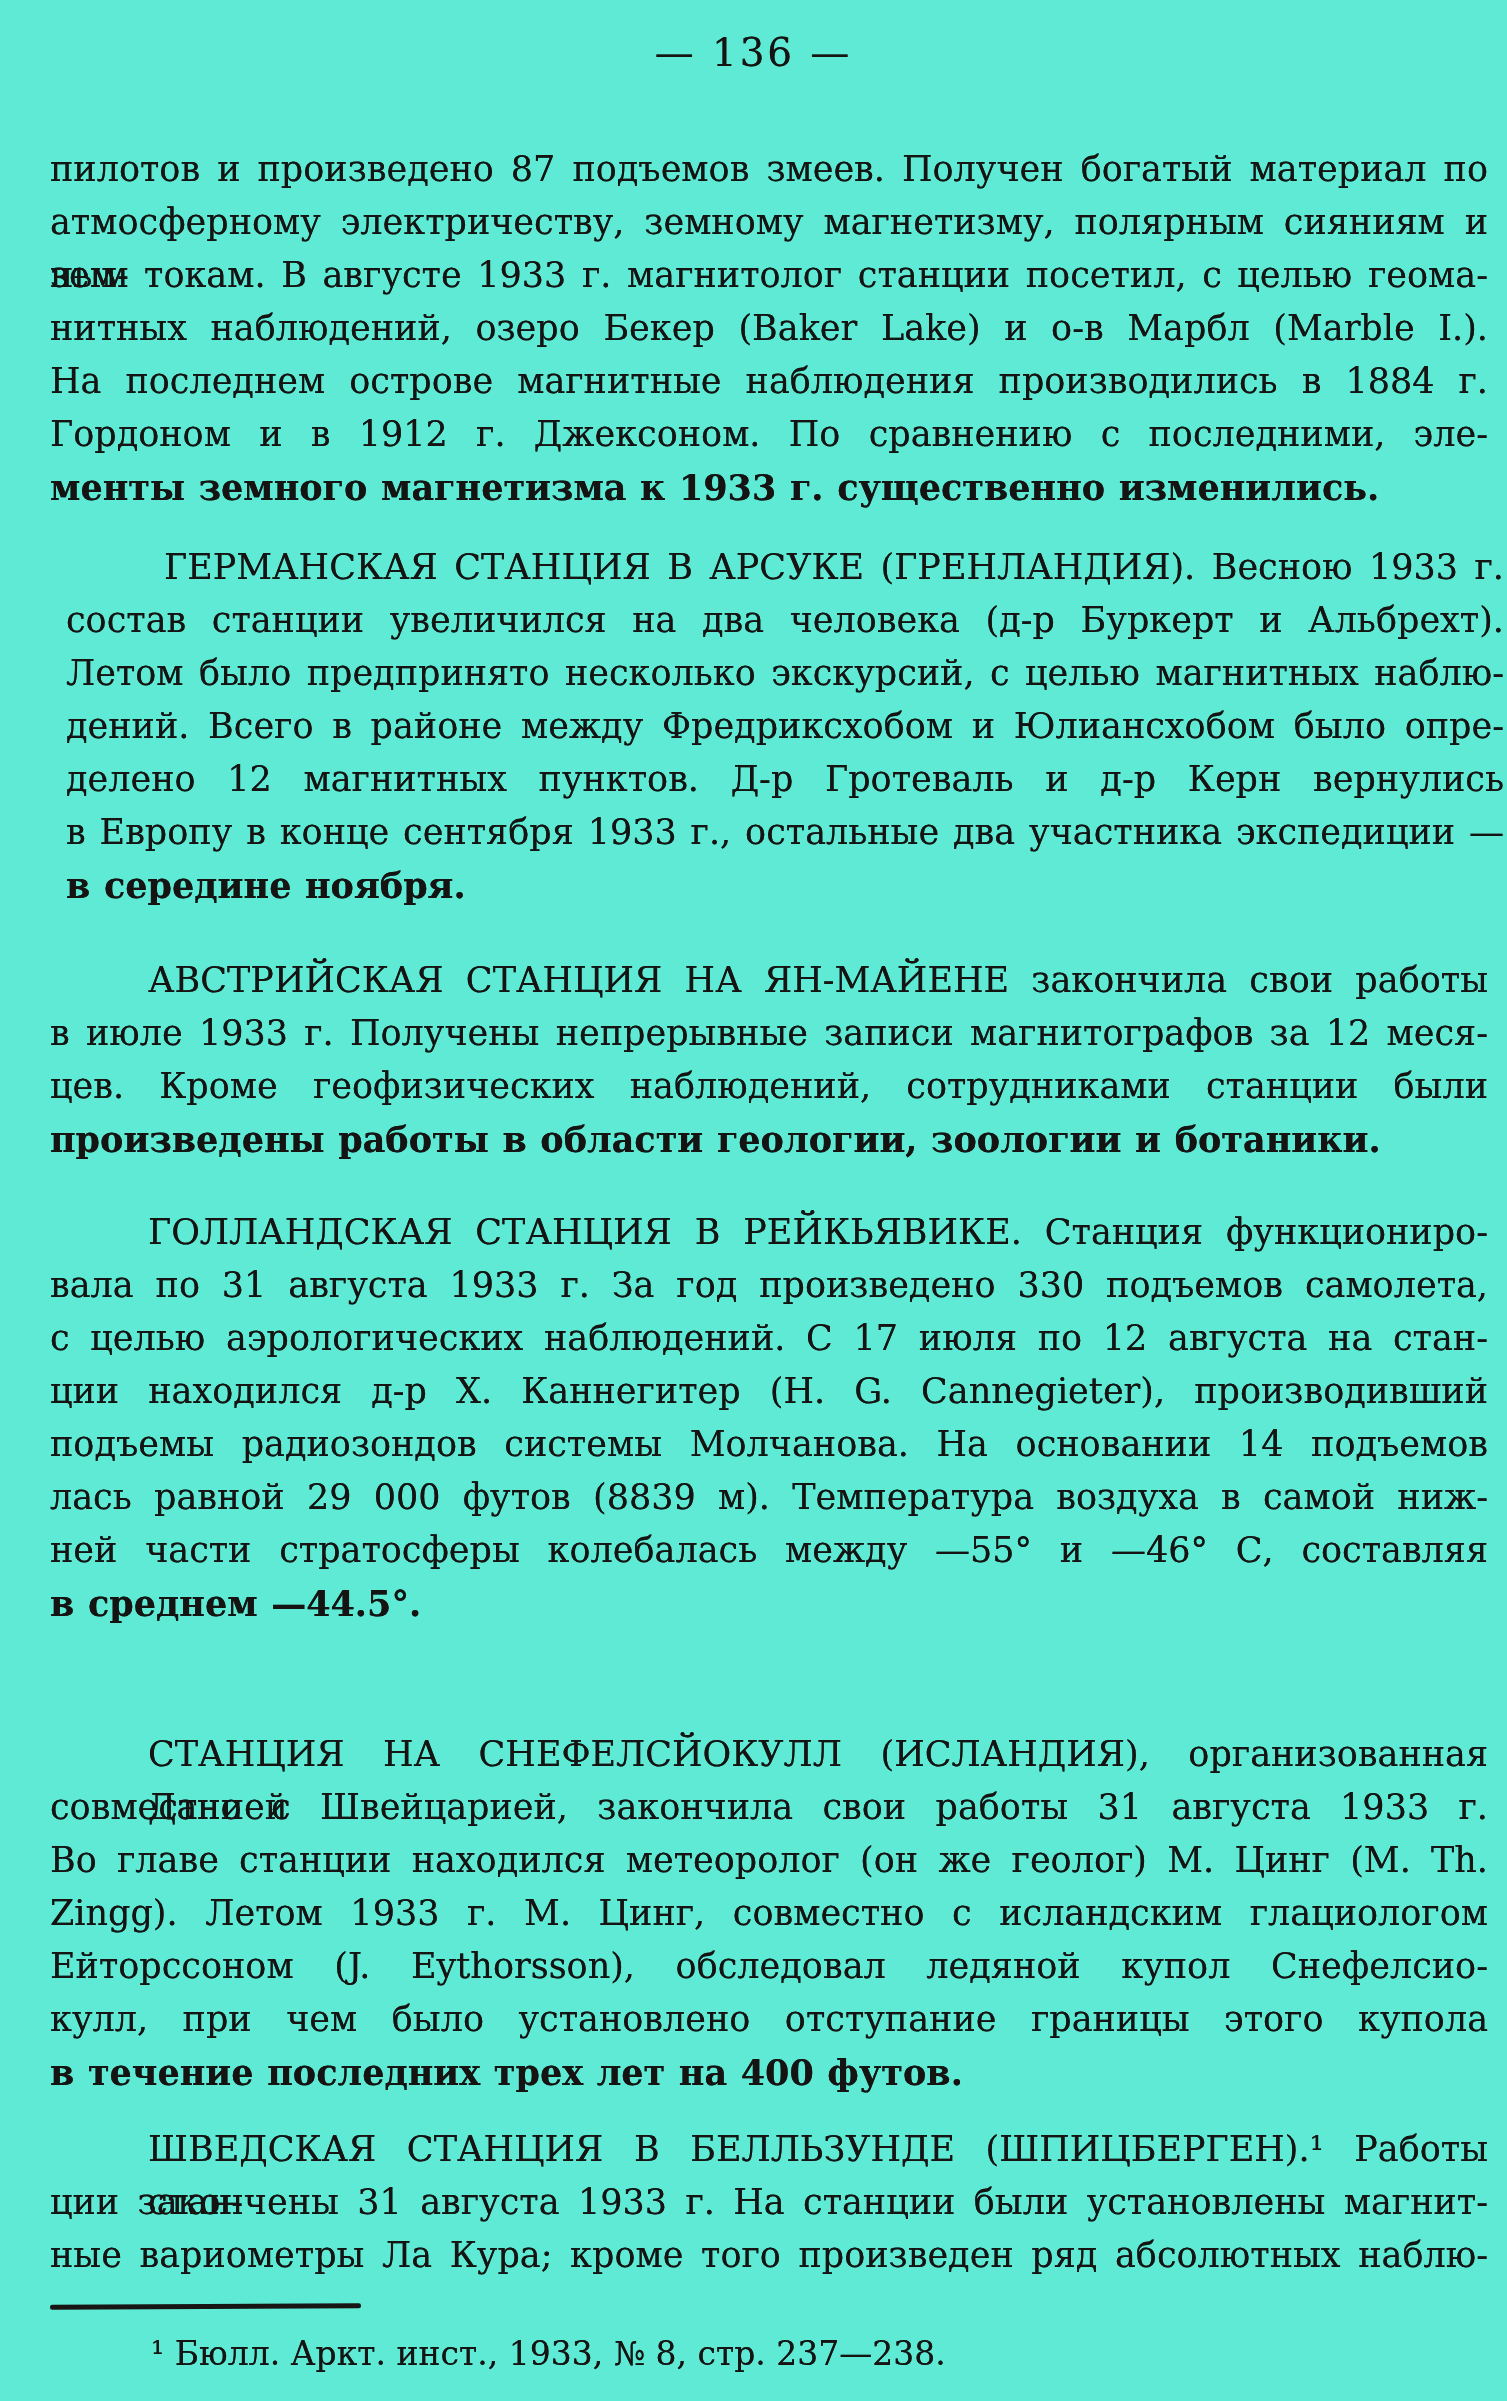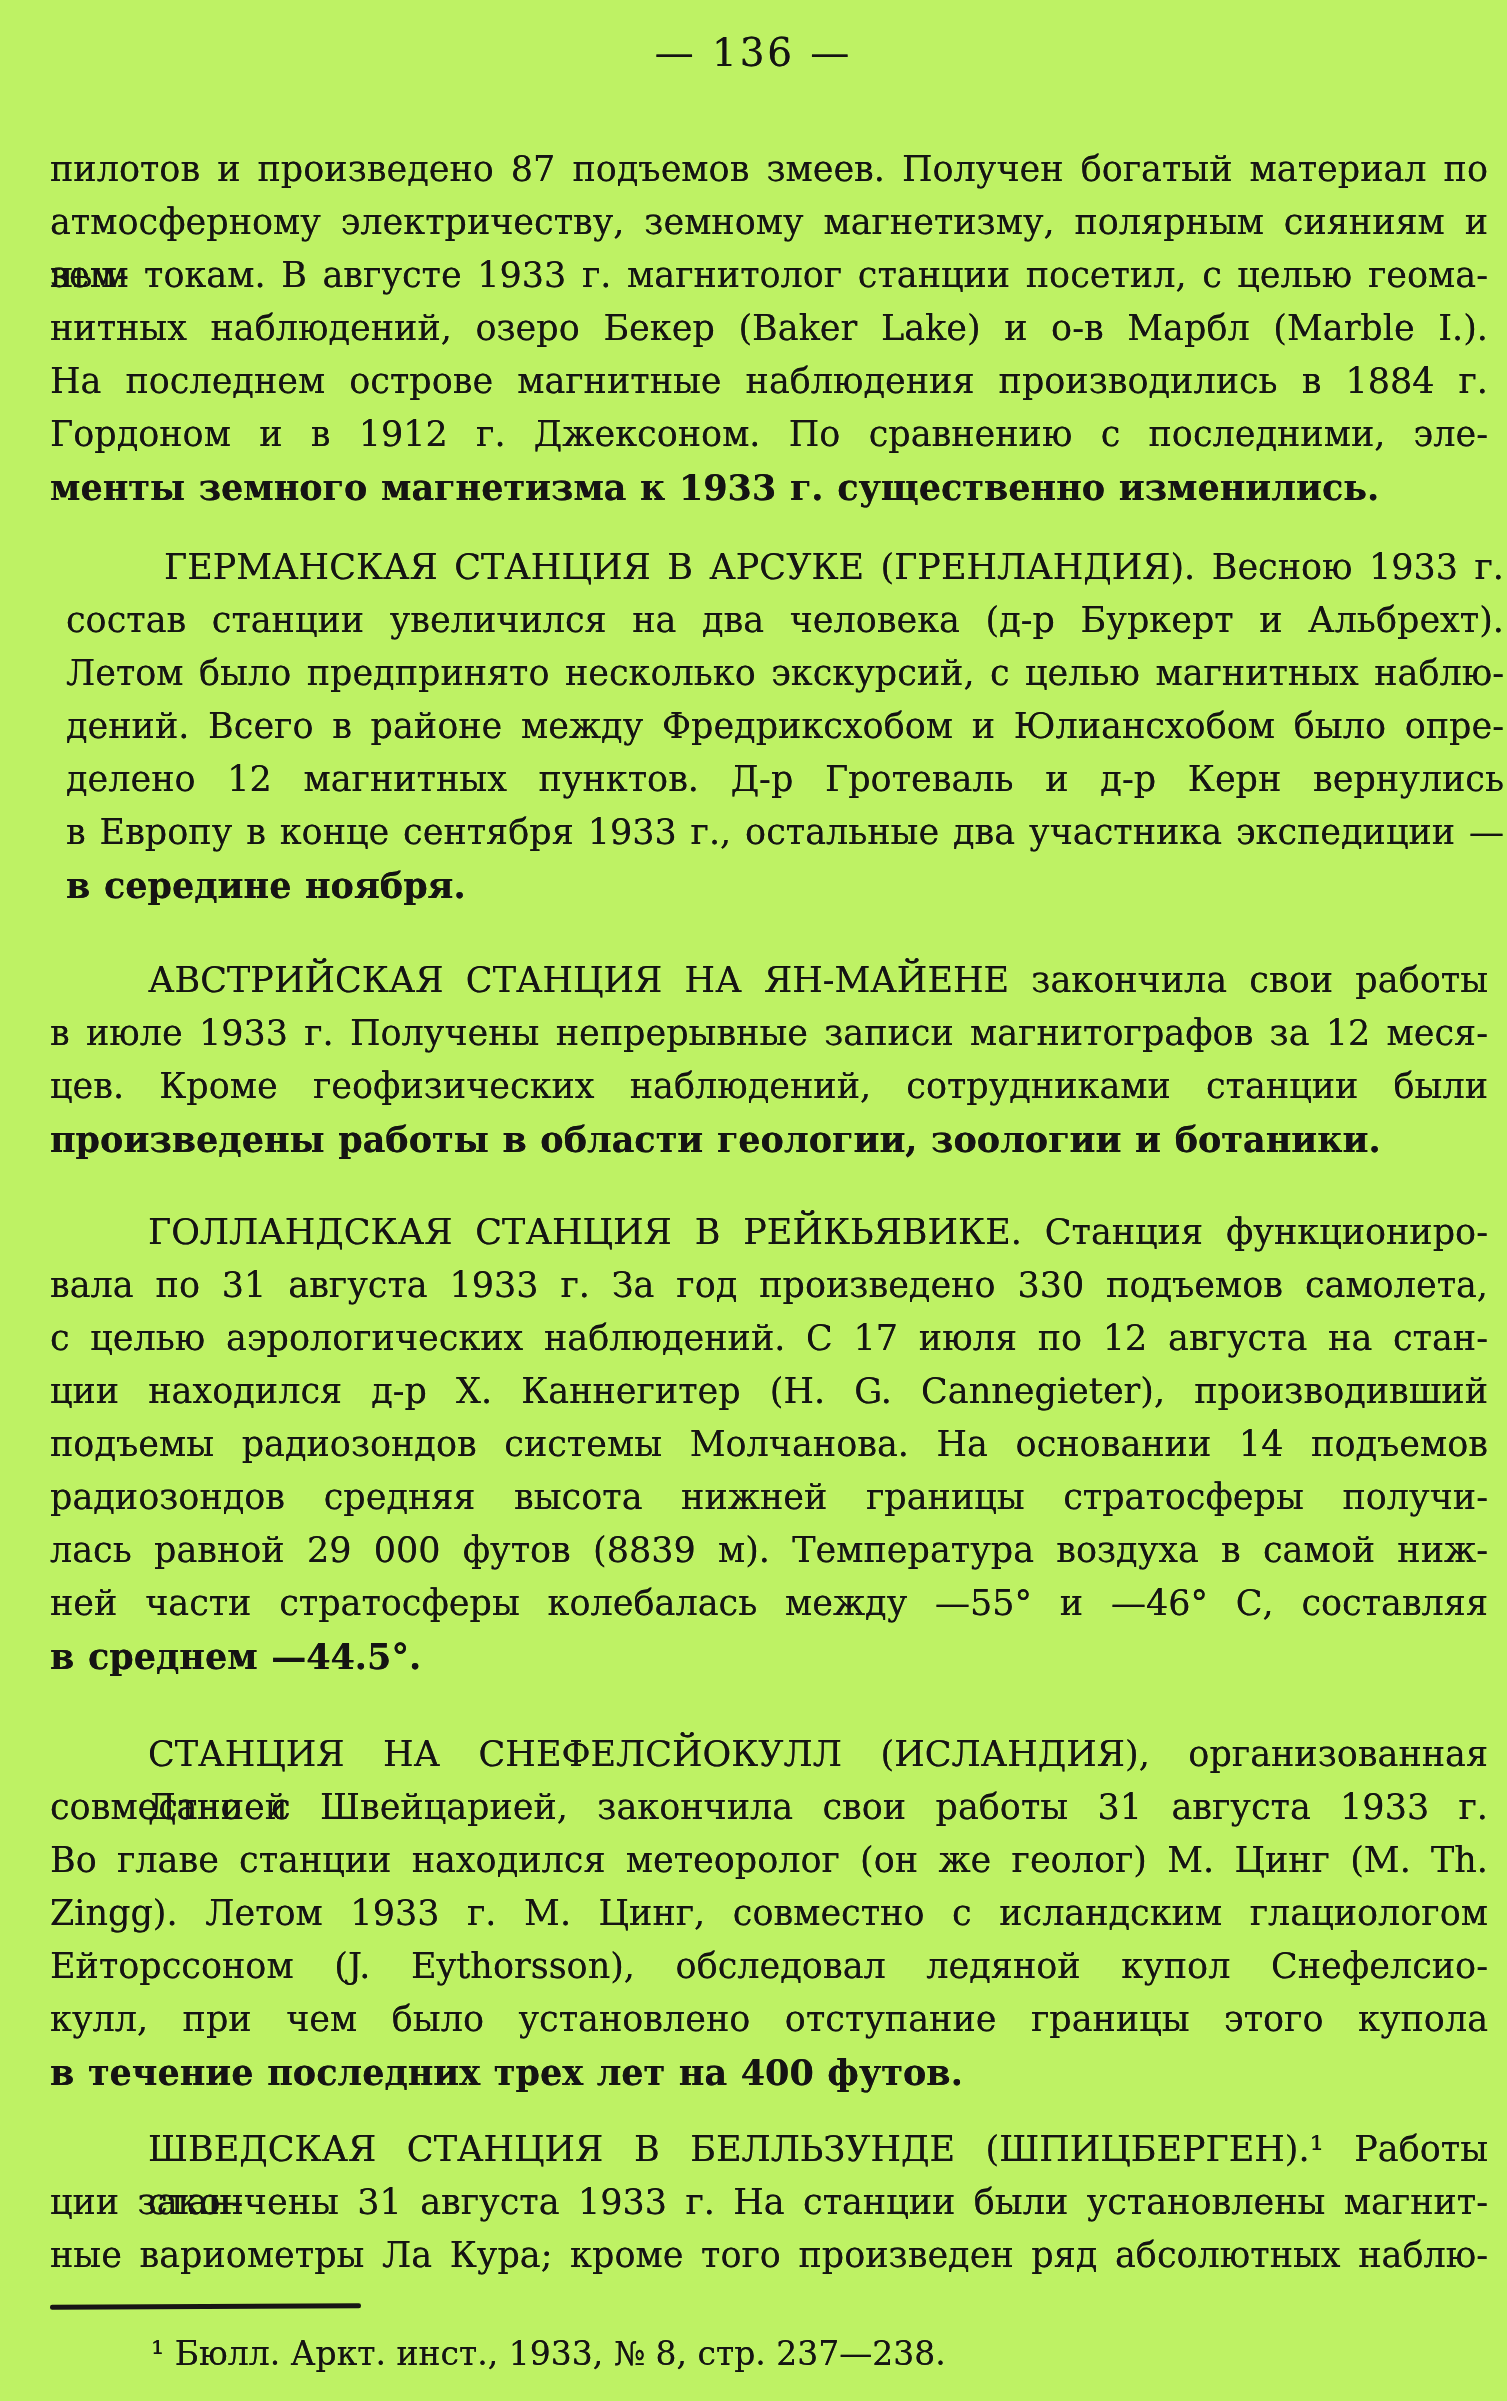--- a/index.html
+++ b/index.html
@@ -4,21 +4,21 @@
 <style>
   html, body {
     margin: 0;
     padding: 0;
     background: #e8e8e8;
   }
   .page {
     position: relative;
     width: 1507px;
     height: 2401px;
-    background: #bef264;
+    background: #5eead4;
     font-family: "DejaVu Serif", "Liberation Serif", serif;
     color: #151413;
     overflow: hidden;
     text-shadow: 0 0 0.4px rgba(10,10,10,0.75);
   }
   .pageno {
     position: absolute;
     top: 30px;
     left: 0;
     width: 100%;
@@ -105,21 +105,20 @@
     <div class="ln">цев. Кроме геофизических наблюдений, сотрудниками станции были</div>
     <div class="ln end">произведены работы в области геологии, зоологии и ботаники.</div>
   </div>
 
   <div class="block p4">
     <div class="ln ind">ГОЛЛАНДСКАЯ СТАНЦИЯ В РЕЙКЬЯВИКЕ. Станция функциониро-</div>
     <div class="ln">вала по 31 августа 1933 г. За год произведено 330 подъемов самолета,</div>
     <div class="ln">с целью аэрологических наблюдений. С 17 июля по 12 августа на стан-</div>
     <div class="ln">ции находился д-р Х. Каннегитер (H. G. Cannegieter), производивший</div>
     <div class="ln">подъемы радиозондов системы Молчанова. На основании 14 подъемов</div>
-    <div class="ln">радиозондов средняя высота нижней границы стратосферы получи-</div>
     <div class="ln">лась равной 29&nbsp;000 футов (8839 м). Температура воздуха в самой ниж-</div>
     <div class="ln">ней части стратосферы колебалась между —55° и —46° С, составляя</div>
     <div class="ln end">в среднем —44.5°.</div>
   </div>
 
   <div class="block p5">
     <div class="ln ind">СТАНЦИЯ НА СНЕФЕЛСЙОКУЛЛ (ИСЛАНДИЯ), организованная Данией</div>
     <div class="ln">совместно с Швейцарией, закончила свои работы 31 августа 1933 г.</div>
     <div class="ln">Во главе станции находился метеоролог (он же геолог) М. Цинг (M. Th.</div>
     <div class="ln">Zingg). Летом 1933 г. М. Цинг, совместно с исландским глациологом</div>

